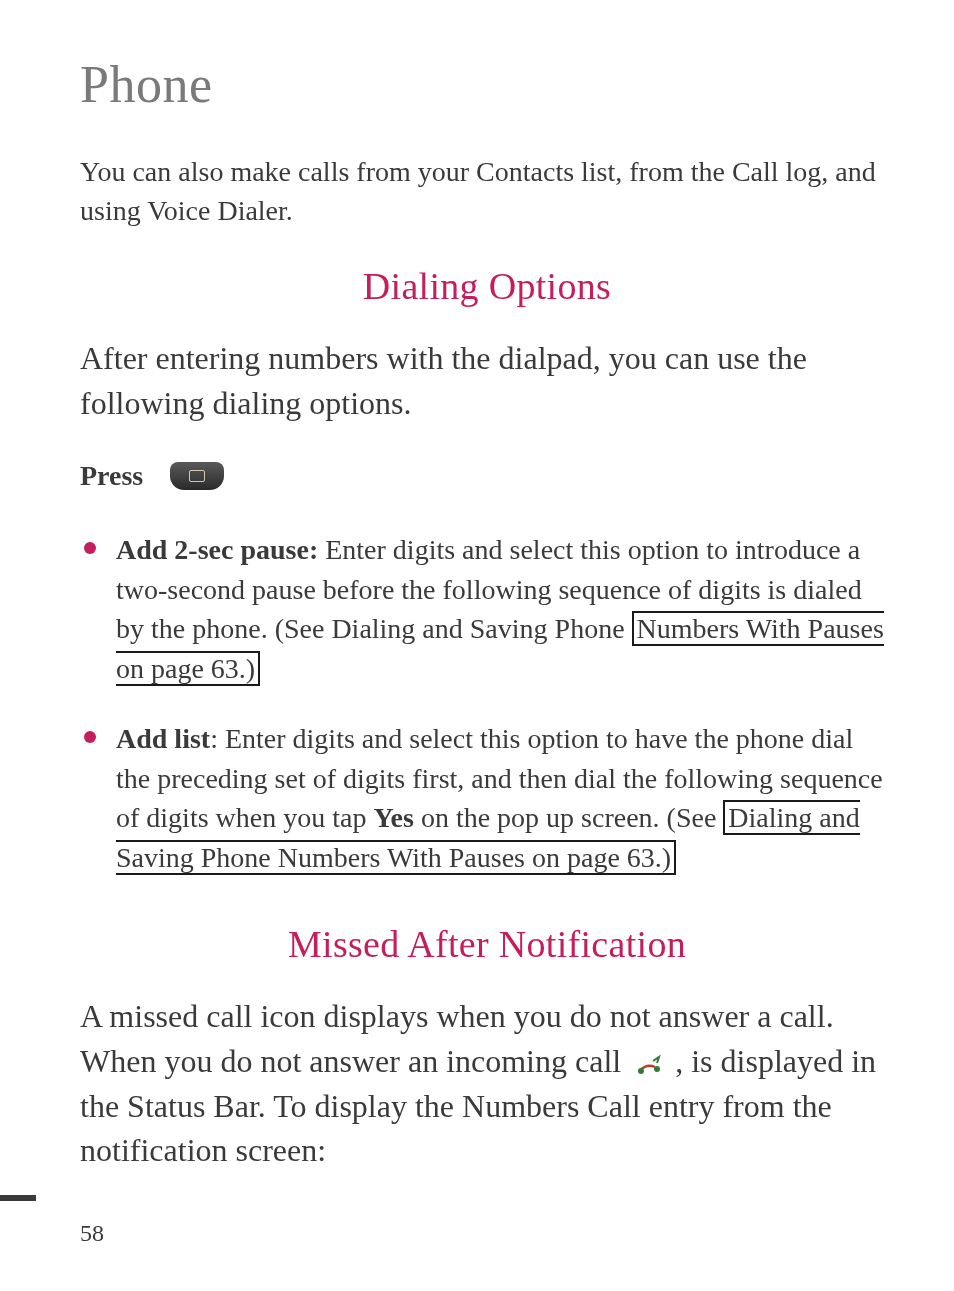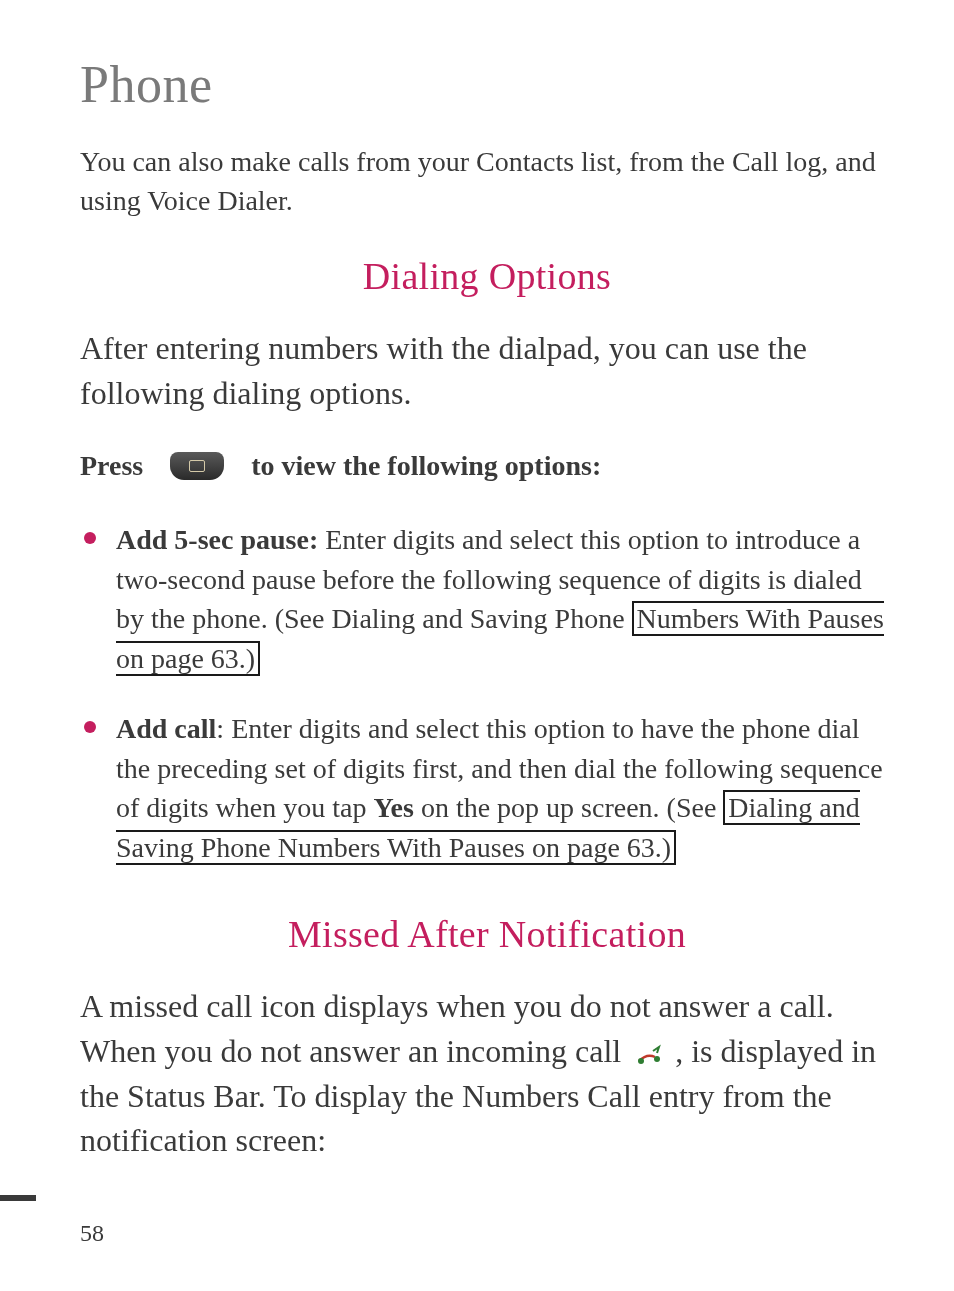--- a/index.html
+++ b/index.html
@@ -13,21 +13,21 @@
       background: #ffffff;
       font-family: Georgia, 'Times New Roman', serif;
       color: #3a3a3a;
       position: relative;
       padding: 55px 60px 40px 80px;
     }
     .page-title {
       font-size: 52px;
       font-weight: 300;
       color: #7a7a7a;
-      margin-bottom: 28px;
+      margin-bottom: 38px;
       letter-spacing: 0.5px;
     }
     .intro-text {
       font-size: 28px;
       line-height: 1.4;
       color: #3a3a3a;
       margin-bottom: 34px;
     }
     .section-heading {
       font-size: 38px;
@@ -136,29 +136,28 @@
 
 <p class="intro-text">You can also make calls from your Contacts list, from the Call log, and using Voice Dialer.</p>
 
 <h2 class="section-heading">Dialing Options</h2>
 
 <p class="body-text">After entering numbers with the dialpad, you can use the following dialing options.</p>
 
 <div class="press-line">
   <span class="bold">Press</span>
   <span class="menu-icon"></span>
-  <span class="bold">to view the following options:</span>
 </div>
 
 <ul class="bullet-list">
   <li class="bullet-item">
-    <span class="bold-term">Add 5-sec pause:</span><span> Enter digits and select this option to introduce a two-second pause before the following sequence of digits is dialed by the phone. (See Dialing and Saving Phone </span><span class="boxed-link">Numbers With Pauses on page 63.)</span>
+    <span class="bold-term">Add 2-sec pause:</span><span> Enter digits and select this option to introduce a two-second pause before the following sequence of digits is dialed by the phone. (See Dialing and Saving Phone </span><span class="boxed-link">Numbers With Pauses on page 63.)</span>
   </li>
   <li class="bullet-item">
-    <span class="bold-term">Add call</span><span>: Enter digits and select this option to have the phone dial the preceding set of digits first, and then dial the following sequence of digits when you tap </span><span class="bold-term">Yes</span><span> on the pop up screen. (See </span><span class="boxed-link">Dialing and Saving Phone Numbers With Pauses on page 63.)</span>
+    <span class="bold-term">Add list</span><span>: Enter digits and select this option to have the phone dial the preceding set of digits first, and then dial the following sequence of digits when you tap </span><span class="bold-term">Yes</span><span> on the pop up screen. (See </span><span class="boxed-link">Dialing and Saving Phone Numbers With Pauses on page 63.)</span>
   </li>
 </ul>
 
 <h2 class="section-heading">Missed After Notification</h2>
 
 <p class="body-text">
   <span>A missed call icon displays when you do not answer a call. When you do not answer an incoming call </span><span class="missed-call-icon">
       <svg width="34" height="22" viewBox="0 0 34 22">
         <path d="M 4 18 Q 12 10 20 14" stroke="#c0392b" stroke-width="2.5" fill="none"></path>
         <path d="M 18 8 L 24 4 L 22 10" stroke="#2e7d32" stroke-width="2" fill="none"></path>

